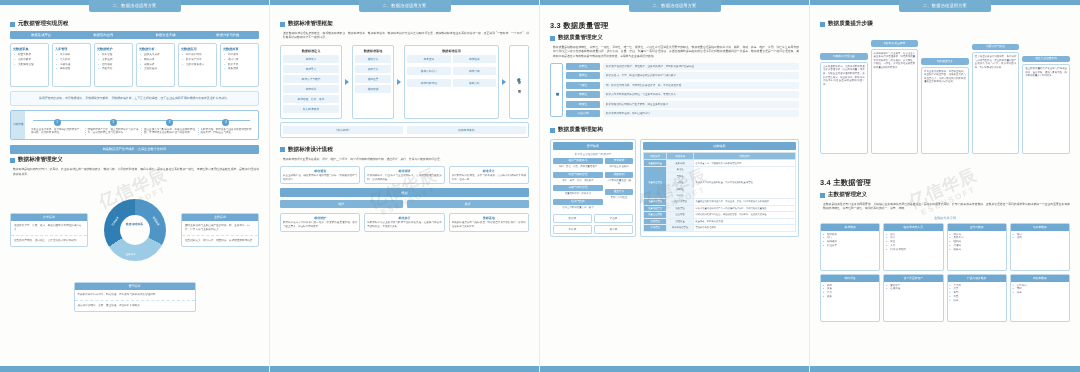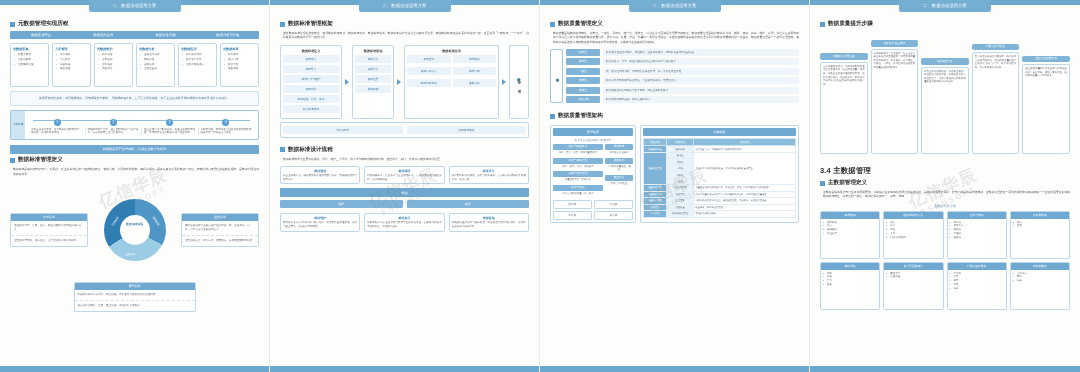--- a/index.html
+++ b/index.html
@@ -419,20 +419,21 @@
       <span>亿信华辰</span>
       <small>ESENSOFT</small>
     </div>
     <div class="botbar"></div>
   </div>
 
   <div class="page">
     <div class="topbar"></div>
     <div class="ptab">二、数据治理适用方案</div>
     <div class="body">
+      <div class="h2">3.3 数据质量管理</div>
       <div class="h3">
         <span class="sq"></span>
         <span class="tx">数据质量管理定义</span>
       </div>
       <div class="para">数据质量是指数据在准确性、完整性、一致性、及时性、唯一性、规范性、可信性等方面满足使用要求的程度。数据质量管理是指对数据从计划、获取、存储、共享、维护、应用、消亡等生命周期的每个阶段里可能引发的各类数据质量问题，进行识别、度量、监控、预警等一系列管理活动，并通过改善和提高组织的管理水平使得数据质量获得进一步提高，数据质量管理是一个循环管理过程，其终极目标是通过可靠的数据提升数据在使用中的价值，并最终为企业赢得经济效益。</div>
 
       <div class="tree">
         <div class="treeRoot">数据质量评价维度</div>
         <div class="treeRows">
           <div class="trow">
@@ -608,21 +609,21 @@
         <div class="step" style="align-self:flex-end;height:92%;">
           <div class="stepCap">问题分析与定位</div>
           <div class="stepBody">基于核查结果进行问题归类、根因分析与影响范围评估，定位数据质量问题产生的源头系统与环节，并形成问题台账，为后续整改提供依据。</div>
         </div>
         <div class="step" style="align-self:flex-end;height:82%;">
           <div class="stepCap">建立长效运营机制</div>
           <div class="stepBody">建立数据质量的常态化运营与持续改进机制，固化考核、通报与复盘流程，确保数据质量水平持续提升。</div>
         </div>
       </div>
 
-      <div class="h2" style="margin-top:12px;">3.4 主数据管理</div>
+      <div class="h2" style="margin-top:24px;">3.4 主数据管理</div>
       <div class="h3">
         <span class="sq"></span>
         <span class="tx">主数据管理定义</span>
       </div>
       <div class="para">主数据是指满足跨部门业务协同需要的、反映核心业务实体状态属性的基础信息，是组织中需要跨系统、跨部门共享的高价值数据。主数据管理通过一系列的规范和流程来确保一个企业内重要业务实体数据的准确性、完整性和一致性，实现跨系统的统一、完整、准确。</div>
 
       <div class="mdTitle">主数据分类示例</div>
       <div class="mdGrid">
         <div class="md">
           <div class="mh">标准数据</div>

